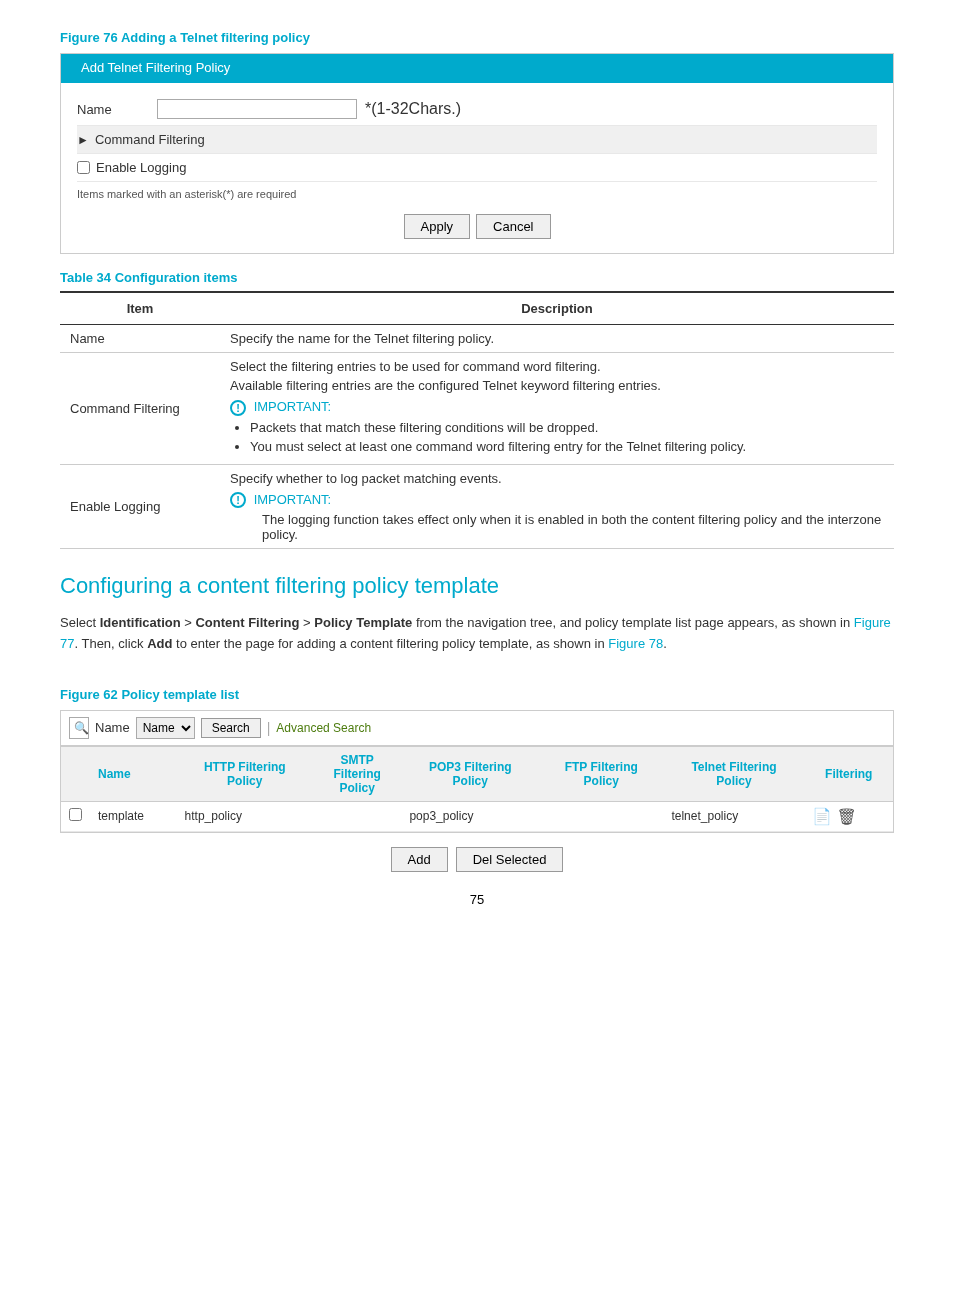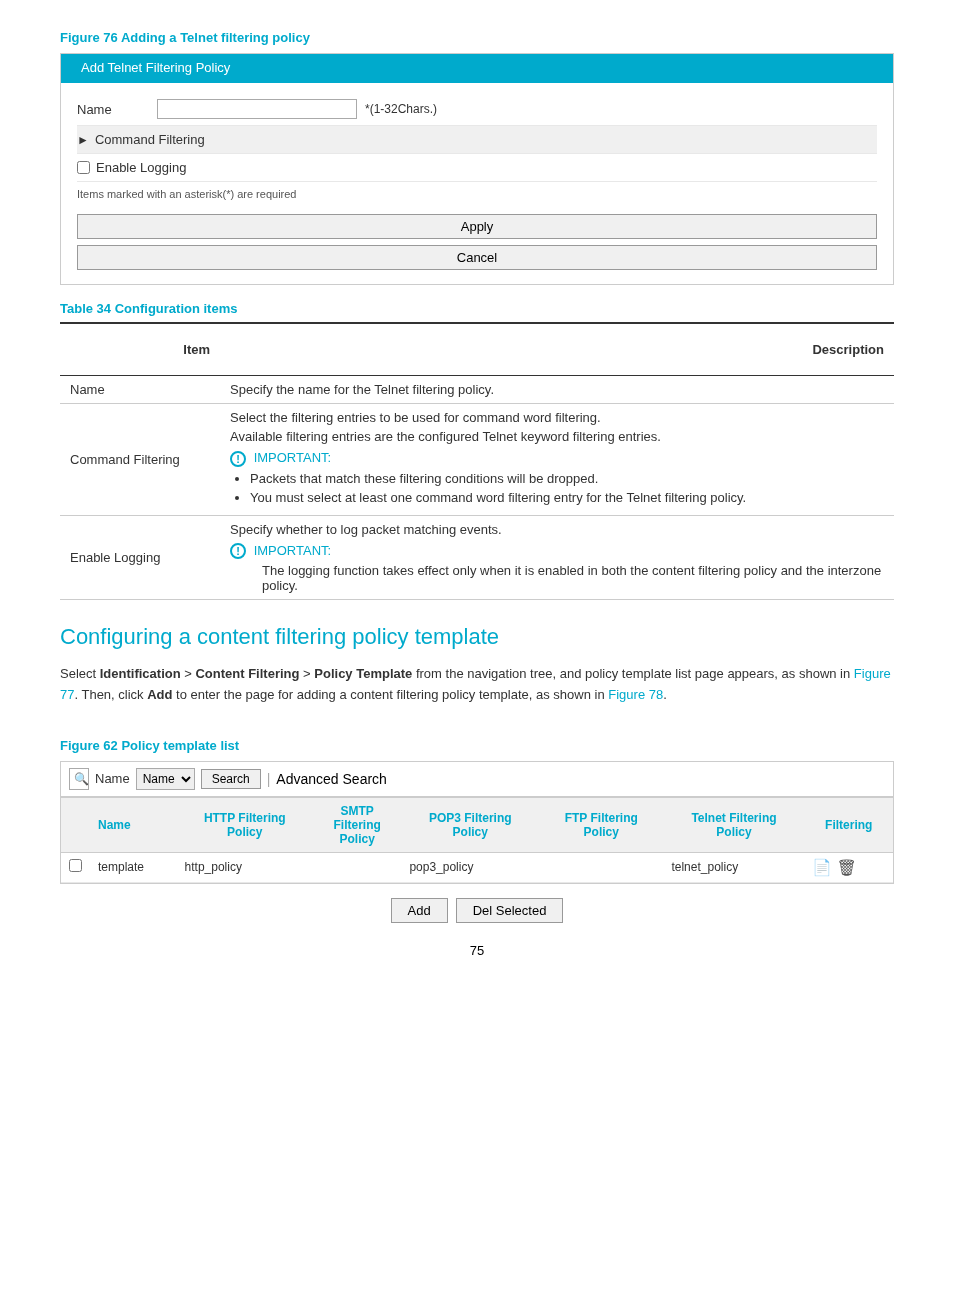--- a/index.html
+++ b/index.html
@@ -56,21 +56,21 @@
       font-size: 13px;
     }
     .form-input {
       border: 1px solid #aaa;
       padding: 2px 4px;
       font-size: 12px;
       width: 200px;
     }
     .form-hint {
       margin-left: 8px;
-      font-size: 12px;
+      font-size: 16px;
       color: #333;
     }
     .command-filtering-row {
       display: flex;
       align-items: center;
       padding: 6px 0;
       border-bottom: 1px solid #e8e8e8;
       background: #f0f0f0;
     }
     .triangle-icon {
@@ -90,43 +90,42 @@
     .required-note {
       font-size: 11px;
       color: #555;
       padding: 6px 0;
     }
     .form-buttons {
       display: flex;
       justify-content: center;
       gap: 6px;
       padding: 8px 0 4px 0;
-      flex-direction: column;
     }
     .btn {
       border: 1px solid #999;
       background: #f0f0f0;
       padding: 4px 16px;
       font-size: 13px;
       cursor: pointer;
     }
 
     
     .config-table {
       width: 100%;
       border-collapse: collapse;
       margin-bottom: 24px;
       font-size: 13px;
     }
     .config-table th {
       background: #fff;
       border-top: 2px solid #333;
       border-bottom: 1px solid #333;
-      padding: 18px 10px;
-      text-align: right;
+      padding: 8px 10px;
+      text-align: center;
       font-weight: bold;
     }
     .config-table td {
       padding: 6px 10px;
       vertical-align: top;
       border-bottom: 1px solid #ccc;
     }
     .config-table .item-col {
       width: 160px;
       vertical-align: middle;
@@ -216,22 +215,22 @@
       background: #f0f0f0;
       padding: 2px 10px;
       font-size: 12px;
       cursor: pointer;
     }
     .divider-pipe {
       color: #aaa;
       font-size: 14px;
     }
     .advanced-search-link {
-      color: #000000;
-      font-size: 14px;
+      color: #4d7c0f;
+      font-size: 12px;
       text-decoration: none;
       cursor: pointer;
     }
 
     
     .policy-table {
       width: 100%;
       border-collapse: collapse;
       font-size: 12px;
     }

